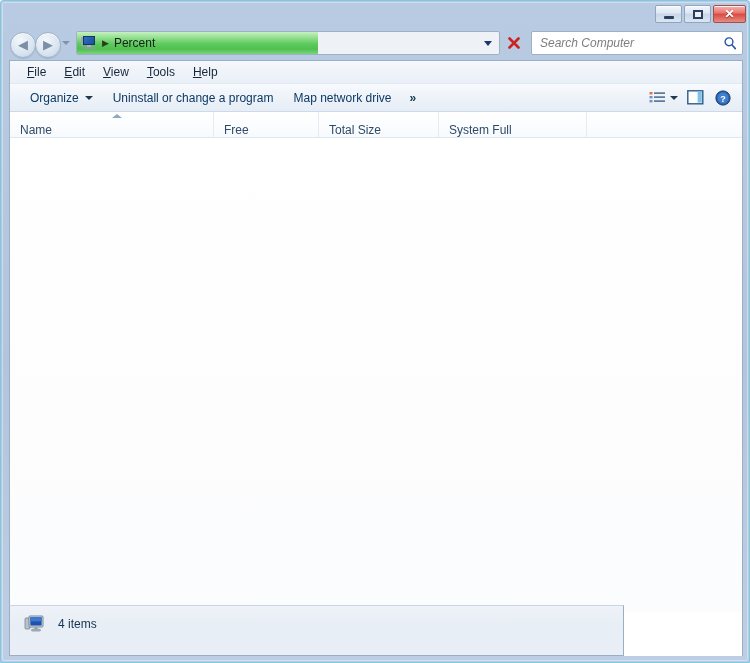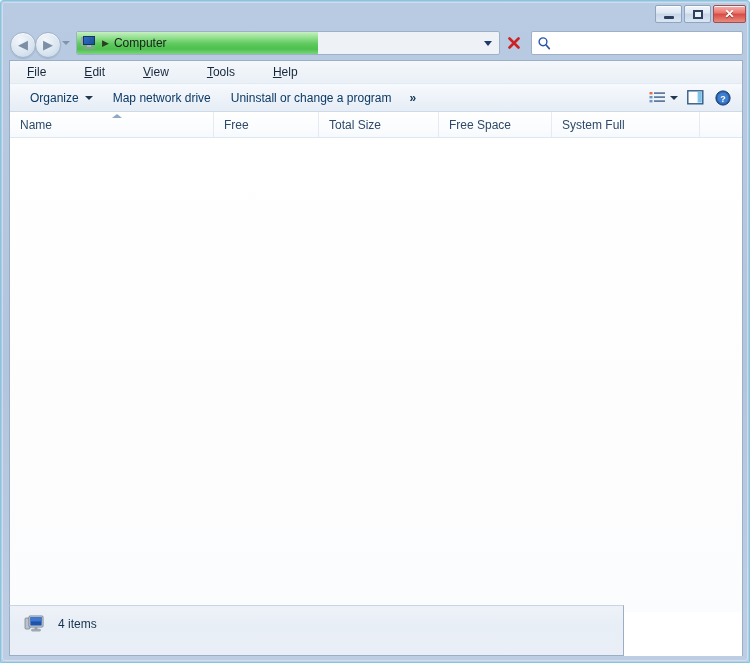--- a/index.html
+++ b/index.html
@@ -233,21 +233,20 @@
   }
 
   
   .menubar {
     height: 22px;
     background: linear-gradient(180deg, #f4f7fb 0%, #eaf0f7 100%);
     display: flex;
     align-items: center;
     padding-left: 8px;
     border-bottom: 1px solid #e2e9f1;
-    gap: 20px;
   }
   .menu-item {
     font-size: 12px;
     color: #18283c;
     padding: 2px 9px;
     line-height: 1;
   }
   .menu-item u { text-decoration: underline; }
 
   
@@ -306,21 +305,21 @@
     display: flex;
     align-items: flex-end;
     position: relative;
   }
   .col {
     height: 25px;
     box-sizing: border-box;
     font-size: 12px;
     color: #2e4a68;
     display: flex;
-    align-items: center;
+    align-items: flex-end;
     padding-left: 10px;
     border-right: 1px solid #e4ebf3;
     position: relative;
   }
   .sort-indicator {
     position: absolute;
     left: 102px;
     top: 2px;
     width: 0; height: 0;
     border-left: 5px solid transparent;
@@ -430,34 +429,35 @@
       <div class="addr-content">
         <span class="crumb-icon">
           <span class="monitor">
             <span class="sidebar-strip"></span>
             <span class="screen"></span>
             <span class="neck"></span>
             <span class="base"></span>
           </span>
         </span>
         <span class="crumb-sep">▶</span>
-        <span class="crumb-label">Computer</span>
+        <span class="crumb-label">Percent</span>
       </div>
       <div class="addr-dropdown">
         <span class="caret-down"></span>
       </div>
     </div>
 
     <div class="stopbtn">
       <svg width="14" height="14" viewBox="0 0 14 14">
         <path d="M2.5 2.5 L11.5 11.5 M11.5 2.5 L2.5 11.5" stroke="#cc2222" stroke-width="2.6" stroke-linecap="round" fill="none"></path>
       </svg>
     </div>
 
     <div class="searchbox">
+      <span class="search-placeholder">Search Computer</span>
       <span class="search-icon-wrap">
         <svg width="14" height="14" viewBox="0 0 14 14">
           <circle cx="6" cy="5.8" r="3.9" stroke="#2a55a8" stroke-width="1.4" fill="none"></circle>
           <path d="M8.9 8.8 L12.3 12.6" stroke="#2a55a8" stroke-width="1.6" stroke-linecap="round"></path>
         </svg>
       </span>
     </div>
   </div>
 
   <div class="client">
@@ -468,22 +468,22 @@
       <span class="menu-item"><u>V</u>iew</span>
       <span class="menu-item"><u>T</u>ools</span>
       <span class="menu-item"><u>H</u>elp</span>
     </div>
 
     <div class="toolbar">
       <span class="tb-item">
         <span>Organize</span>
         <span class="tb-caret"></span>
       </span>
+      <span class="tb-item">Uninstall or change a program</span>
       <span class="tb-item">Map network drive</span>
-      <span class="tb-item">Uninstall or change a program</span>
       <span class="tb-chev">»</span>
 
       <span class="tb-right">
         <span class="tb-icon-btn wide">
           <svg width="17" height="14" viewBox="0 0 17 14">
             <rect x="0.5" y="1" width="3" height="2.4" fill="#e36c4a"></rect>
             <rect x="0.5" y="5" width="3" height="2.4" fill="#6f93c4"></rect>
             <rect x="0.5" y="9" width="3" height="2.4" fill="#6f93c4"></rect>
             <rect x="5" y="1.4" width="11" height="1.4" fill="#3c5e84"></rect>
             <rect x="5" y="5.4" width="11" height="1.4" fill="#3c5e84"></rect>
@@ -511,23 +511,20 @@
       <div class="sort-indicator"></div>
     <div class="col" style="width: 204px;">
           <span>Name</span>
         </div>
         <div class="col" style="width: 105px;">
           <span>Free</span>
         </div>
         <div class="col" style="width: 120px;">
           <span>Total Size</span>
         </div>
-        <div class="col" style="width: 113px;">
-          <span>Free Space</span>
-        </div>
         <div class="col" style="width: 148px;">
           <span>System Full</span>
         </div>
       </div>
 
     <div class="listarea" id="listarea"></div>
   </div>
 
   <div class="statusbar">
     <span class="status-icon">

